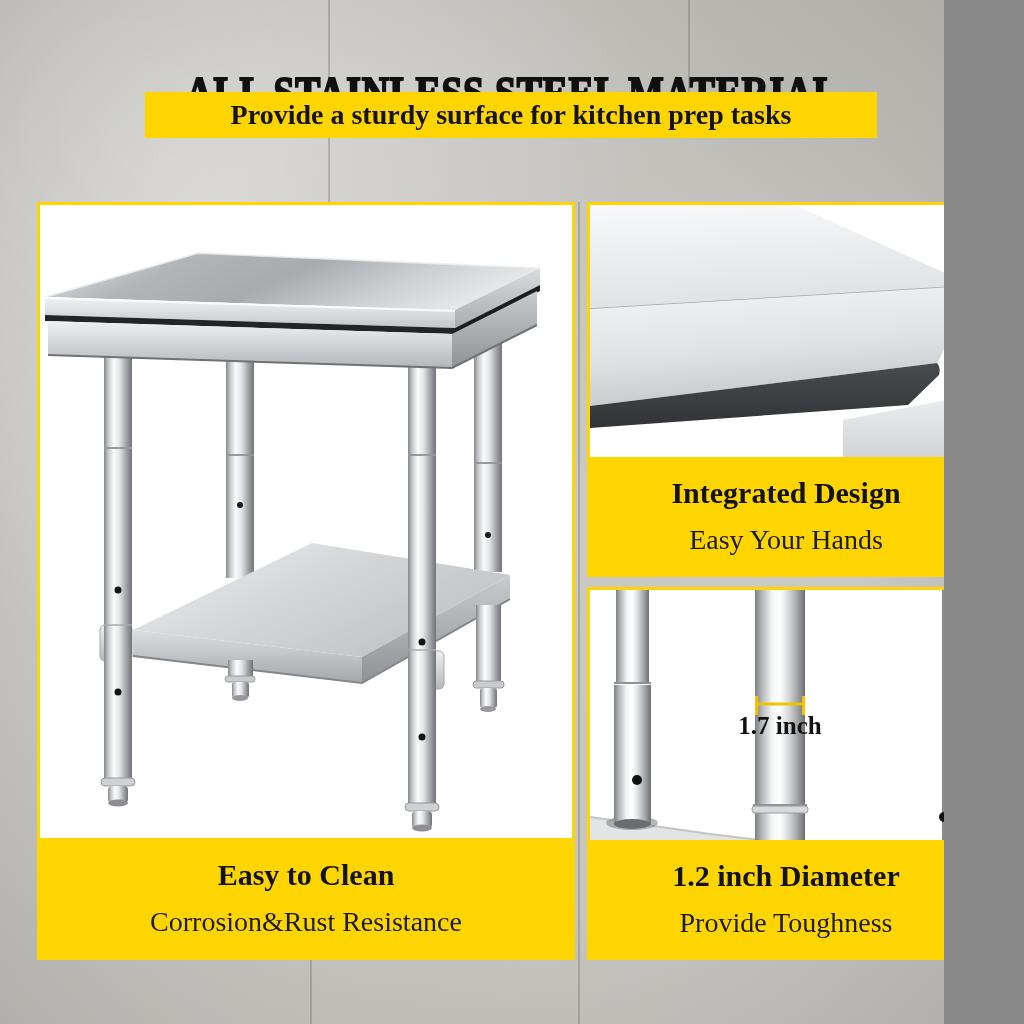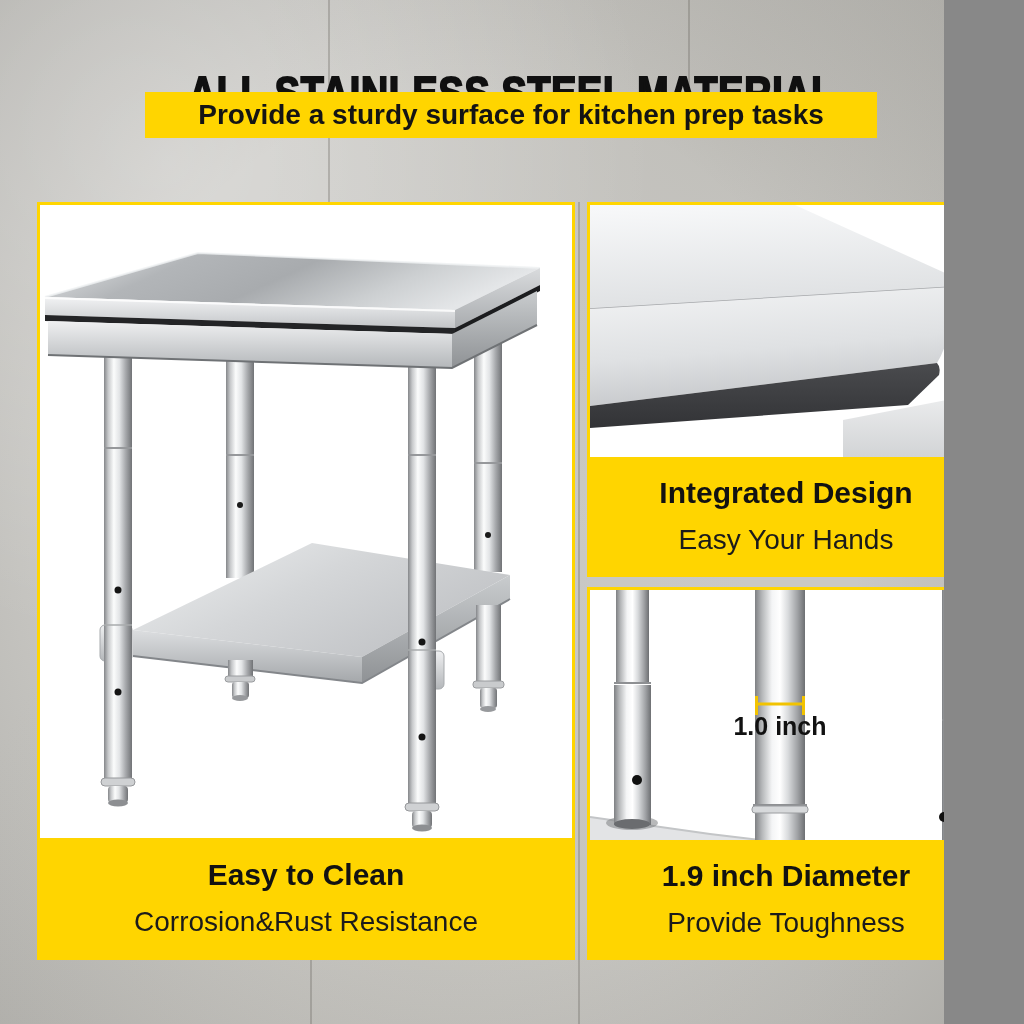--- a/index.html
+++ b/index.html
@@ -1,19 +1,19 @@
 <!DOCTYPE html>
 <html style="--yellow: #FFD500;"><head>
 <meta charset="utf-8">
 <style>
   :root{ --yellow:#FFD500; --ink:#131313; }
   html,body{margin:0;padding:0;background:#888;}
   .stage{
     position:relative;width:944px;height:1024px;overflow:hidden;
-    font-family:Liberation Sans, sans-serif;color:var(--ink);
+    font-family:Liberation Serif, serif;color:var(--ink);
     background-color:#cac9c5;
     background-image:
       radial-gradient(circle at 18% 16%, rgba(255,255,255,.30), rgba(255,255,255,0) 42%),
       radial-gradient(circle at 78% 8%, rgba(158,155,147,.22), rgba(158,155,147,0) 40%),
       radial-gradient(circle at 46% 92%, rgba(173,170,162,.20), rgba(173,170,162,0) 45%),
       radial-gradient(ellipse at 50% 50%, rgba(0,0,0,0) 58%, rgba(78,76,70,.20) 100%);
   }
   .seam{position:absolute;width:2px;background:rgba(104,101,93,.32);z-index:1;}
   .seam.s1{left:328px;top:0;height:202px;}
   .seam.s2{left:688px;top:0;height:96px;}
@@ -274,21 +274,21 @@
           <line x1="352" y1="130" x2="392" y2="130" stroke="#8e9093" stroke-width="2"></line>
           <circle cx="354" cy="227" r="5" fill="#101010"></circle>
         </g>
 
         <g stroke="#F2C301" stroke-width="3" fill="none">
           <line x1="165" y1="114" x2="215" y2="114"></line>
           <line x1="166.5" y1="106" x2="166.5" y2="125"></line>
           <line x1="213.5" y1="106" x2="213.5" y2="125"></line>
         </g>
       </svg>
-      <div class="annotation">1.0 inch</div>
+      <div class="annotation">1.7 inch</div>
     </div>
     <div class="caption">
-      <div class="cap-title">1.9 inch Diameter</div>
+      <div class="cap-title">1.2 inch Diameter</div>
       <div class="cap-sub">Provide Toughness</div>
     </div>
   </section>
 
 </div>
 
 </body></html>

